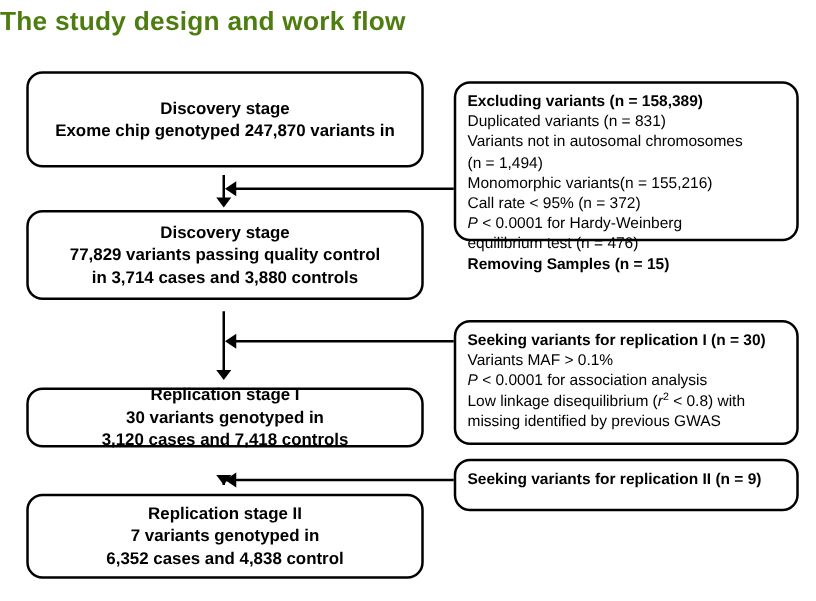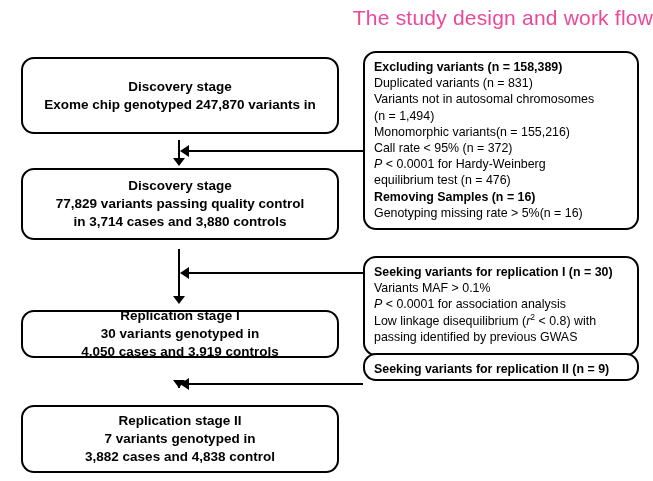--- a/index.html
+++ b/index.html
@@ -13,25 +13,25 @@
     position: relative;
     font-family: "Liberation Sans", sans-serif;
     color: #000000;
     overflow: hidden;
   }
   #page-title {
     position: absolute;
     left: 0;
     top: 6px;
     width: 653px;
-    text-align: right;
+    text-align: left;
     font-size: 21px;
-    font-weight: 400;
+    font-weight: 700;
     letter-spacing: 0.2px;
-    color: #ec4899;
+    color: #4d7c0f;
   }
 
   .flow-box {
     position: absolute;
     box-sizing: border-box;
     border: 2.2px solid #000000;
     border-radius: 13px;
     background: #ffffff;
   }
 
@@ -53,21 +53,21 @@
   .stage-line {
     font-size: 13.5px;
     line-height: 18px;
     white-space: nowrap;
     font-weight: bold;
   }
 
   #stage-1 { top: 57px;  height: 77px; }
   #stage-2 { top: 168px; height: 72px; }
   #stage-3 { top: 310px; height: 48px; }
-  #stage-4 { top: 405px; height: 68px; }
+  #stage-4 { top: 395px; height: 68px; }
 
   
   .filter-box {
     left: 363px;
     width: 276px;
     padding: 6px 0 6px 9px;
     box-sizing: border-box;
   }
   .filter-line {
     font-size: 12.4px;
@@ -75,23 +75,23 @@
     white-space: nowrap;
   }
   .filter-line.bold { font-weight: bold; }
   .filter-line .it { font-style: italic; }
   .filter-line sup {
     font-size: 8.5px;
     vertical-align: super;
     line-height: 0;
   }
 
-  #filter-1 { top: 51px;  height: 179px; }
+  #filter-1 { top: 65px;  height: 128px; }
   #filter-2 { top: 256px; height: 100px; }
-  #filter-3 { top: 353px; height: 28px; }
+  #filter-3 { top: 367px; height: 42px; }
 
   
   .vline {
     position: absolute;
     width: 2.4px;
     background: #000000;
     left: 178px;
   }
   .varrowhead {
     position: absolute;
@@ -141,48 +141,47 @@
 
 <div class="flow-box stage-box" id="stage-2">
   <div class="stage-title">Discovery stage</div>
   <div class="stage-line">77,829 variants passing quality control</div>
   <div class="stage-line">in 3,714 cases and 3,880 controls</div>
 </div>
 
 <div class="flow-box stage-box" id="stage-3">
   <div class="stage-title">Replication stage I</div>
   <div class="stage-line">30 variants genotyped in</div>
-  <div class="stage-line">4,050 cases and 3,919 controls</div>
+  <div class="stage-line">3,120 cases and 7,418 controls</div>
 </div>
 
 <div class="flow-box stage-box" id="stage-4">
   <div class="stage-title">Replication stage II</div>
   <div class="stage-line">7 variants genotyped in</div>
-  <div class="stage-line">3,882 cases and 4,838 control</div>
+  <div class="stage-line">6,352 cases and 4,838 control</div>
 </div>
 
 <div class="flow-box filter-box" id="filter-1">
   <div class="filter-line bold">Excluding variants (n = 158,389)</div>
   <div class="filter-line">Duplicated variants (n = 831)</div>
   <div class="filter-line">Variants not in autosomal chromosomes</div>
   <div class="filter-line">(n = 1,494)</div>
   <div class="filter-line">Monomorphic variants(n = 155,216)</div>
   <div class="filter-line">Call rate &lt; 95% (n = 372)</div>
   <div class="filter-line"><span class="it">P</span><span> &lt; 0.0001 for Hardy-Weinberg</span></div>
   <div class="filter-line">equilibrium test (n = 476)</div>
-  <div class="filter-line bold">Removing Samples (n = 16)</div>
-  <div class="filter-line">Genotyping missing rate &gt; 5%(n = 16)</div>
+  <div class="filter-line bold">Removing Samples (n = 15)</div>
 </div>
 
 <div class="flow-box filter-box" id="filter-2">
   <div class="filter-line bold">Seeking variants for replication I (n = 30)</div>
   <div class="filter-line">Variants MAF &gt; 0.1%</div>
   <div class="filter-line"><span class="it">P</span><span> &lt; 0.0001 for association analysis</span></div>
   <div class="filter-line"><span>Low linkage disequilibrium (</span><span class="it">r</span><sup>2</sup><span> &lt; 0.8) with</span></div>
-  <div class="filter-line">passing identified by previous GWAS</div>
+  <div class="filter-line">missing identified by previous GWAS</div>
 </div>
 
 <div class="flow-box filter-box" id="filter-3">
   <div class="filter-line bold">Seeking variants for replication II (n = 9)</div>
 </div>
 
 <div class="vline" id="conn-1-vline"></div>
 <div class="varrowhead" id="conn-1-arrow"></div>
 <div class="hline" id="conn-1-hline"></div>
 <div class="harrowhead" id="conn-1-harrow"></div>

